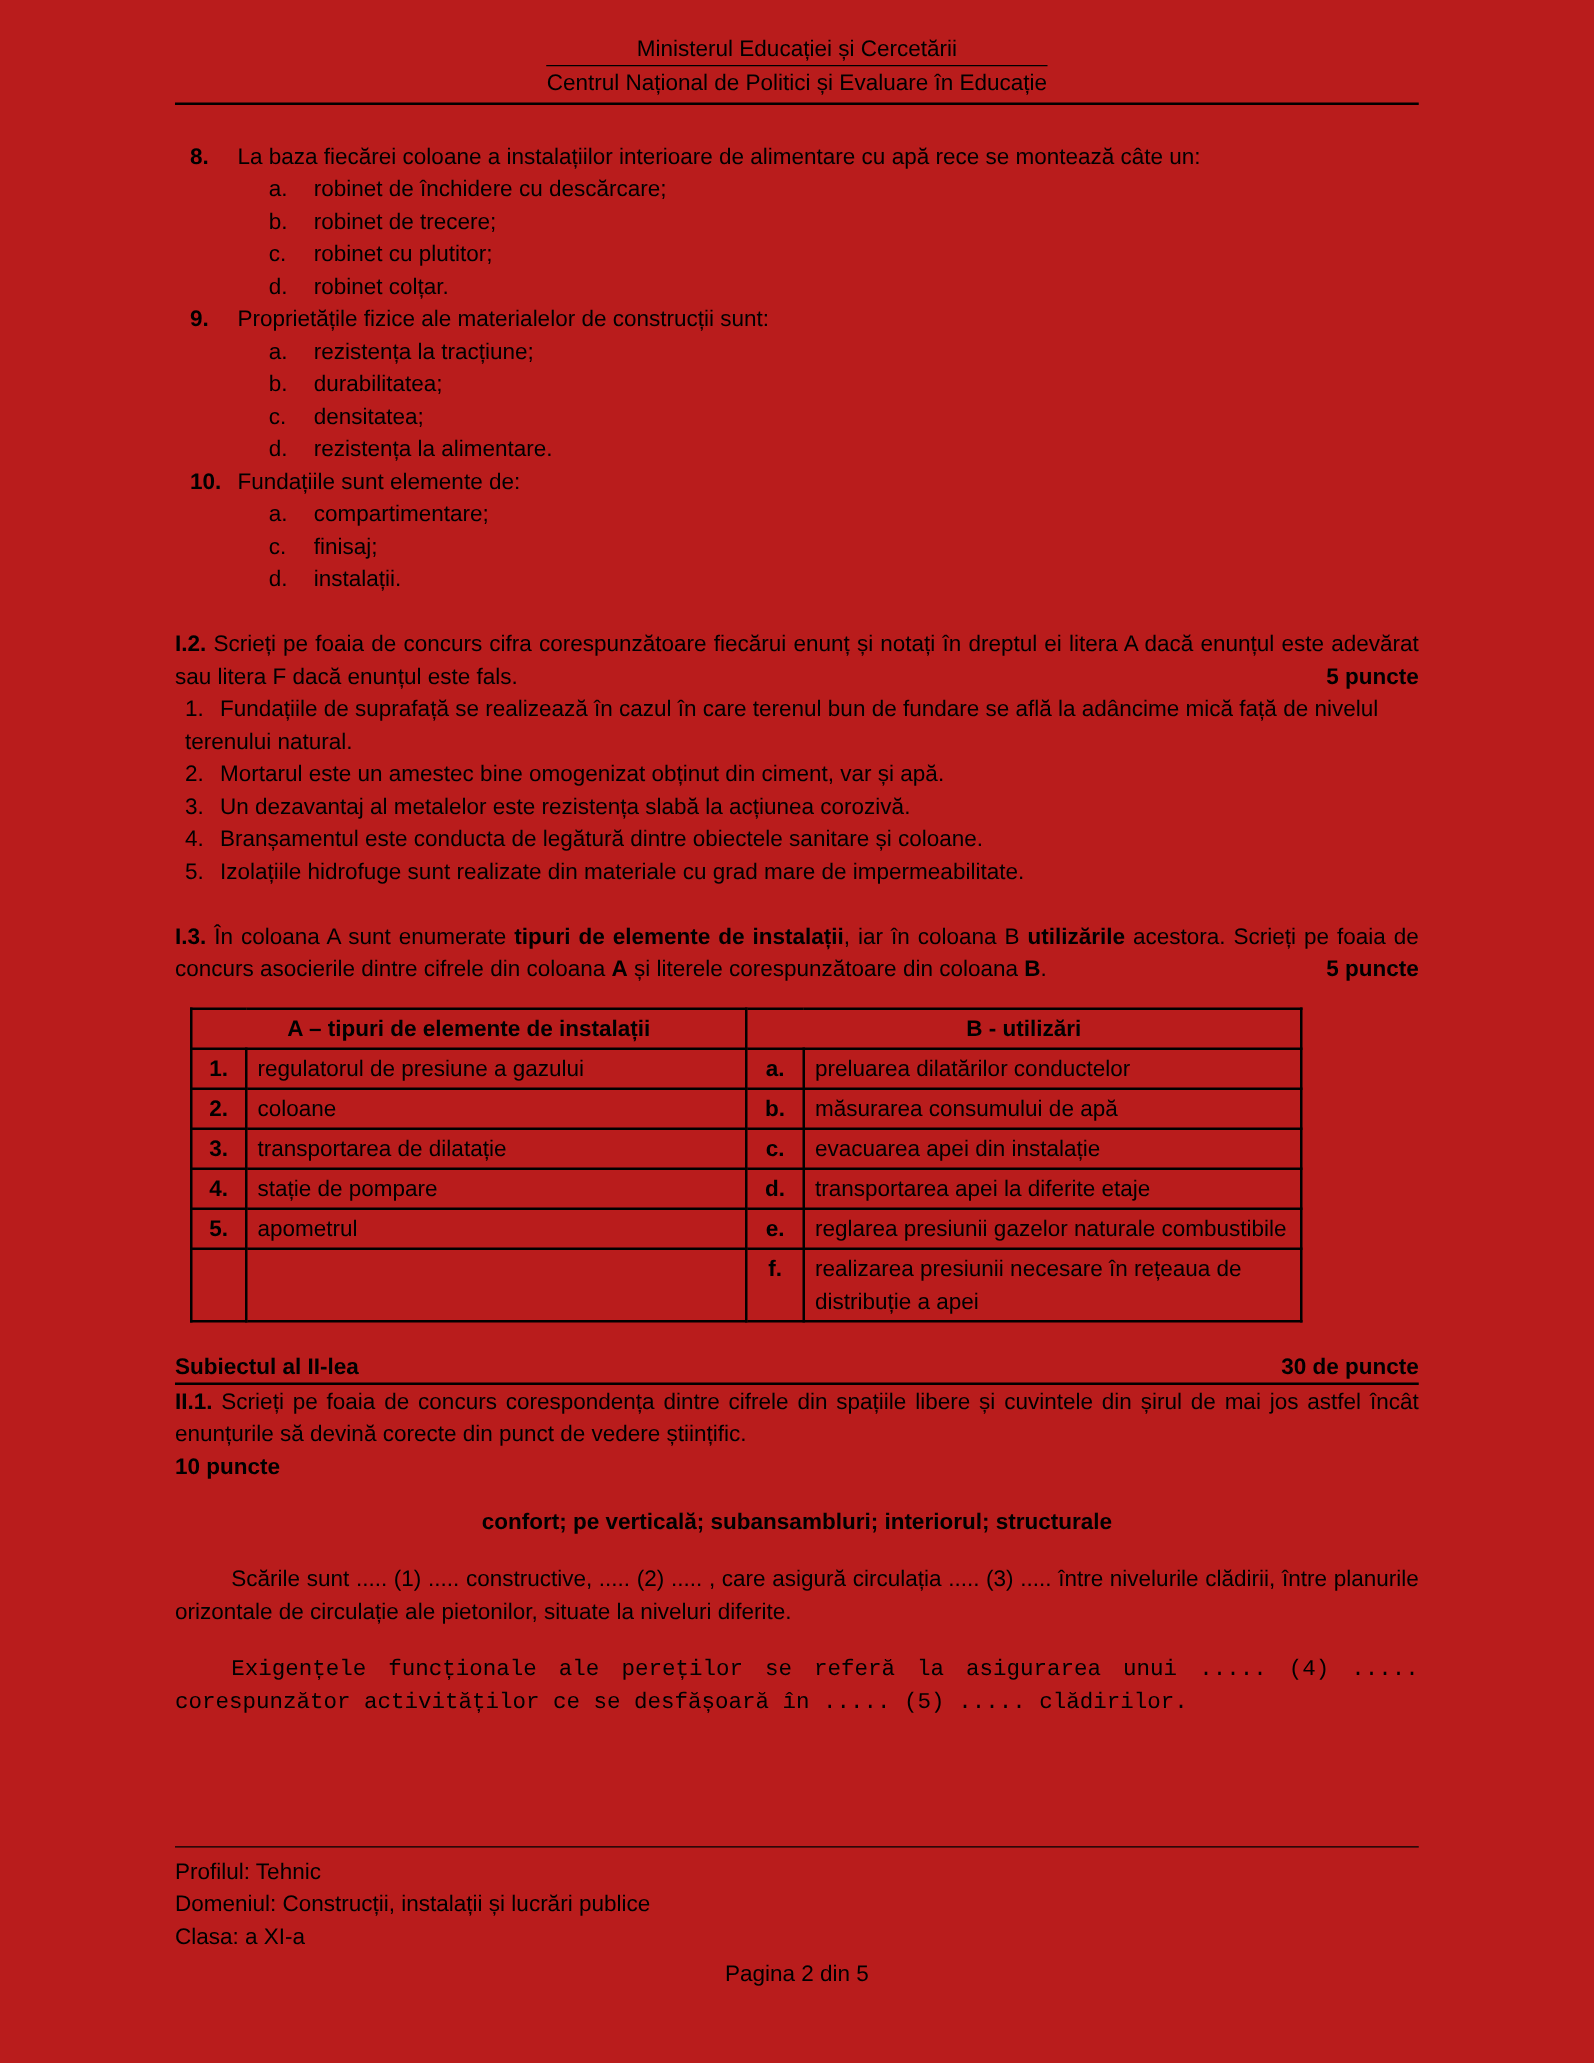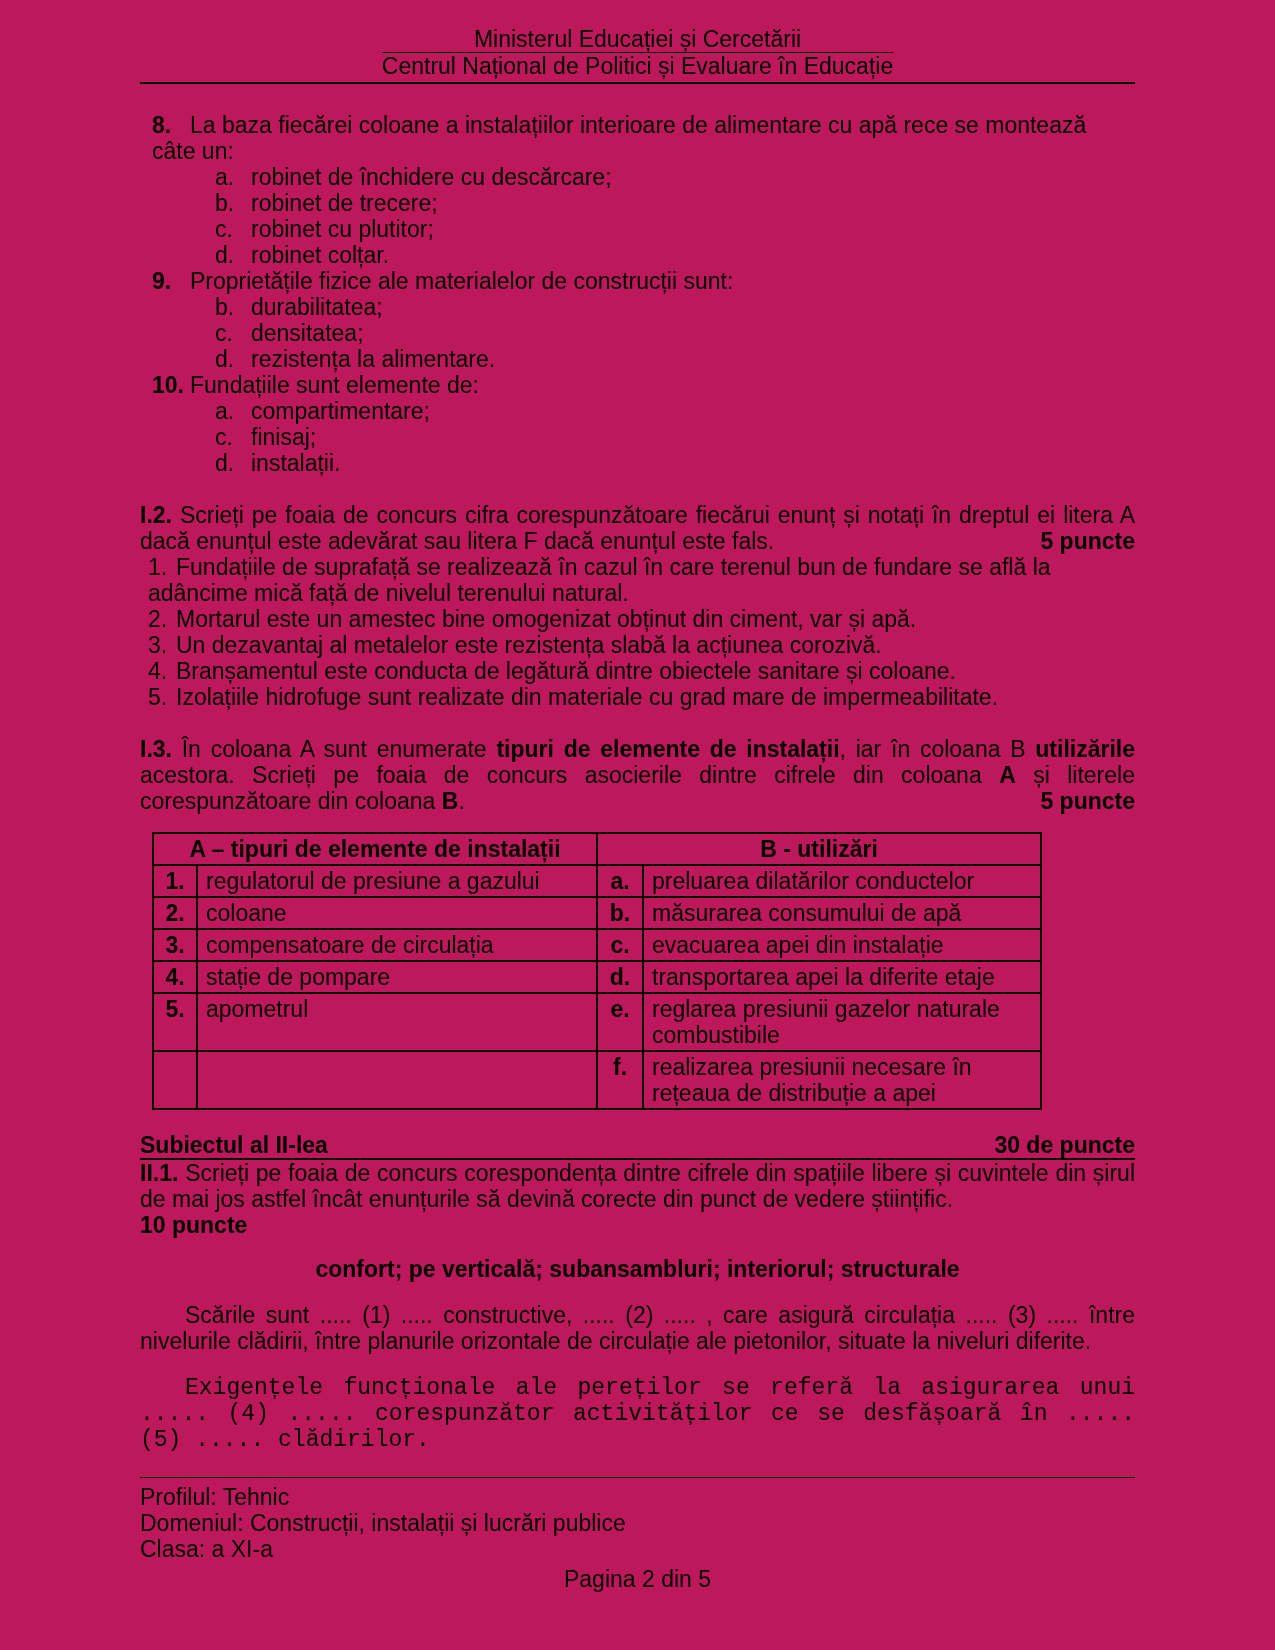--- a/index.html
+++ b/index.html
@@ -2,24 +2,24 @@
 <html><head>
 <meta charset="utf-8">
 <style>
   * { margin:0; padding:0; box-sizing:border-box; }
   html, body { background:#ffffff; }
   .page {
     position:relative;
     width:1275px;
     height:1650px;
     margin:0 auto;
-    background:#be185d;
+    background:#b91c1c;
     color:#000000;
     font-family:"Liberation Sans", sans-serif;
-    font-size:23px;
+    font-size:18px;
     line-height:26px;
     padding:26px 140px 0 140px;
     overflow:hidden;
   }
   .bold { font-weight:bold; }
 
   
   .doc-header { text-align:center; border-bottom:2px solid #000; padding-bottom:3px; }
   .header-inner { display:inline-block; }
   .hl1 { border-bottom:1px solid #000; }
@@ -72,20 +72,21 @@
 
   <section class="questions">
 
     <div class="question"><span class="qnum">8.</span><span>La baza fiecărei coloane a instalațiilor interioare de alimentare cu apă rece se montează câte un:</span></div>
     <div class="option"><span class="olet">a.</span><span>robinet de închidere cu descărcare;</span></div>
     <div class="option"><span class="olet">b.</span><span>robinet de trecere;</span></div>
     <div class="option"><span class="olet">c.</span><span>robinet cu plutitor;</span></div>
     <div class="option"><span class="olet">d.</span><span>robinet colțar.</span></div>
 
     <div class="question"><span class="qnum">9.</span><span>Proprietățile fizice ale materialelor de construcții sunt:</span></div>
+    <div class="option"><span class="olet">a.</span><span>rezistența la tracțiune;</span></div>
     <div class="option"><span class="olet">b.</span><span>durabilitatea;</span></div>
     <div class="option"><span class="olet">c.</span><span>densitatea;</span></div>
     <div class="option"><span class="olet">d.</span><span>rezistența la alimentare.</span></div>
 
     <div class="question"><span class="qnum">10.</span><span>Fundațiile sunt elemente de:</span></div>
     <div class="option"><span class="olet">a.</span><span>compartimentare;</span></div>
     <div class="option"><span class="olet">c.</span><span>finisaj;</span></div>
     <div class="option"><span class="olet">d.</span><span>instalații.</span></div>
   </section>
 
@@ -123,21 +124,21 @@
         <td>preluarea dilatărilor conductelor</td>
       </tr>
       <tr>
         <td class="c-key">2.</td>
         <td>coloane</td>
         <td class="c-key">b.</td>
         <td>măsurarea consumului de apă</td>
       </tr>
       <tr>
         <td class="c-key">3.</td>
-        <td>compensatoare de circulația</td>
+        <td>transportarea de dilatație</td>
         <td class="c-key">c.</td>
         <td>evacuarea apei din instalație</td>
       </tr>
       <tr>
         <td class="c-key">4.</td>
         <td>stație de pompare</td>
         <td class="c-key">d.</td>
         <td>transportarea apei la diferite etaje</td>
       </tr>
       <tr>

